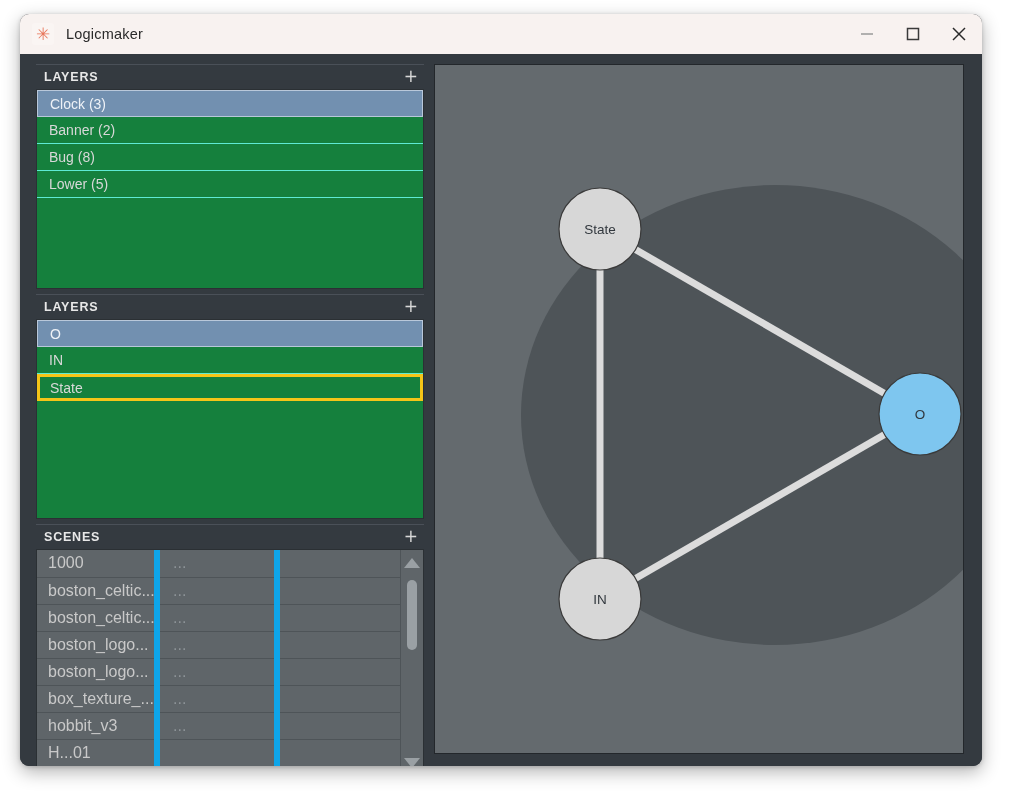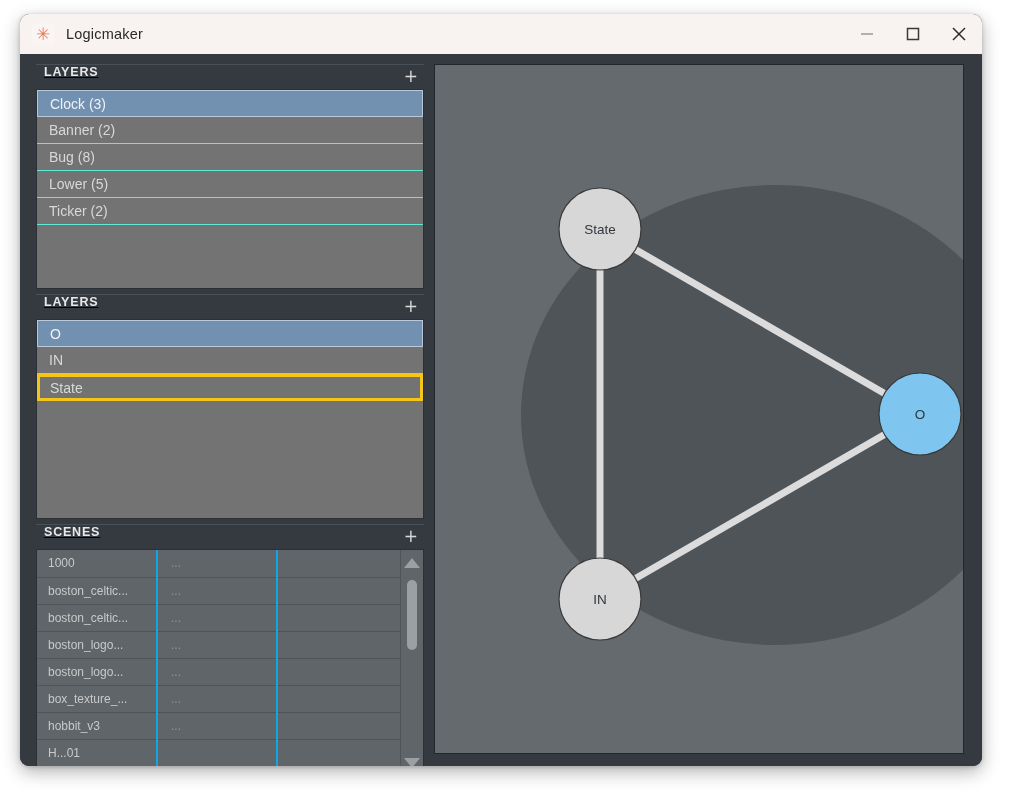--- a/index.html
+++ b/index.html
@@ -66,37 +66,37 @@
   #left-column {
     position: absolute; left: 16px; top: 10px;
     width: 388px; height: 690px;
   }
   .panel { position: absolute; left: 0; width: 388px; }
   .panel-header {
     position: relative;
     height: 24px;
     background: #343a40;
     border-top: 1px solid #4a5058;
-    display: flex; align-items: flex-start; text-decoration: underline;
+    display: flex; align-items: center;
   }
   .panel-title {
     font-size: 12.5px;
     font-weight: bold;
     letter-spacing: .8px;
     color: #e8e8e8;
     padding-left: 8px;
   }
   .panel-add {
     position: absolute; right: 6px; top: 3px;
     color: #d8d8d8;
     font-size: 17px; line-height: 17px;
     font-family: "DejaVu Sans", sans-serif;
   }
   .list-box {
-    background: #737373;
+    background: #15803d;
     border: 1px solid #2b3034;
     box-sizing: border-box;
     overflow: hidden;
   }
   .list-item {
     height: 27px;
     box-sizing: border-box;
     border-bottom: 1px solid #5eead4;
     display: flex; align-items: center;
     padding-left: 12px;
@@ -118,22 +118,22 @@
   #panel-states { top: 230px; }
   #panel-states .list-box { height: 200px; }
   #panel-scenes { top: 460px; }
   #panel-scenes .list-box { height: 230px; background: #5f6569; position: relative; }
 
   
   #scenes-table { width: 100%; border-collapse: collapse; table-layout: fixed; }
   #scenes-table td {
     height: 27px;
     border-bottom: 1px solid #4e5458;
-    border-right: 2px solid #0ea5e9;
-    font-size: 12px;
+    border-right: 6px solid #0ea5e9;
+    font-size: 16px;
     color: #c9c9c9;
     padding: 0 0 0 11px;
     overflow: hidden; white-space: nowrap;
     box-sizing: border-box;
   }
   #scenes-table td.col-dots { color: #8e9498; padding-left: 13px; }
   .col-w1 { width: 120px; }
   .col-w2 { width: 120px; }
   .col-w3 { width: auto; }
 
@@ -217,23 +217,20 @@
               <span>Clock (3)</span>
             </div>
             <div class="list-item">
               <span>Banner (2)</span>
             </div>
             <div class="list-item">
               <span>Bug (8)</span>
             </div>
             <div class="list-item">
               <span>Lower (5)</span>
-            </div>
-            <div class="list-item">
-              <span>Ticker (2)</span>
             </div>
           </div>
       </div>
 
       <div class="panel" id="panel-states">
         <div class="panel-header">
           <span class="panel-title">LAYERS</span>
           <span class="panel-add">+</span>
         </div>
         <div class="list-box" id="states-list">

